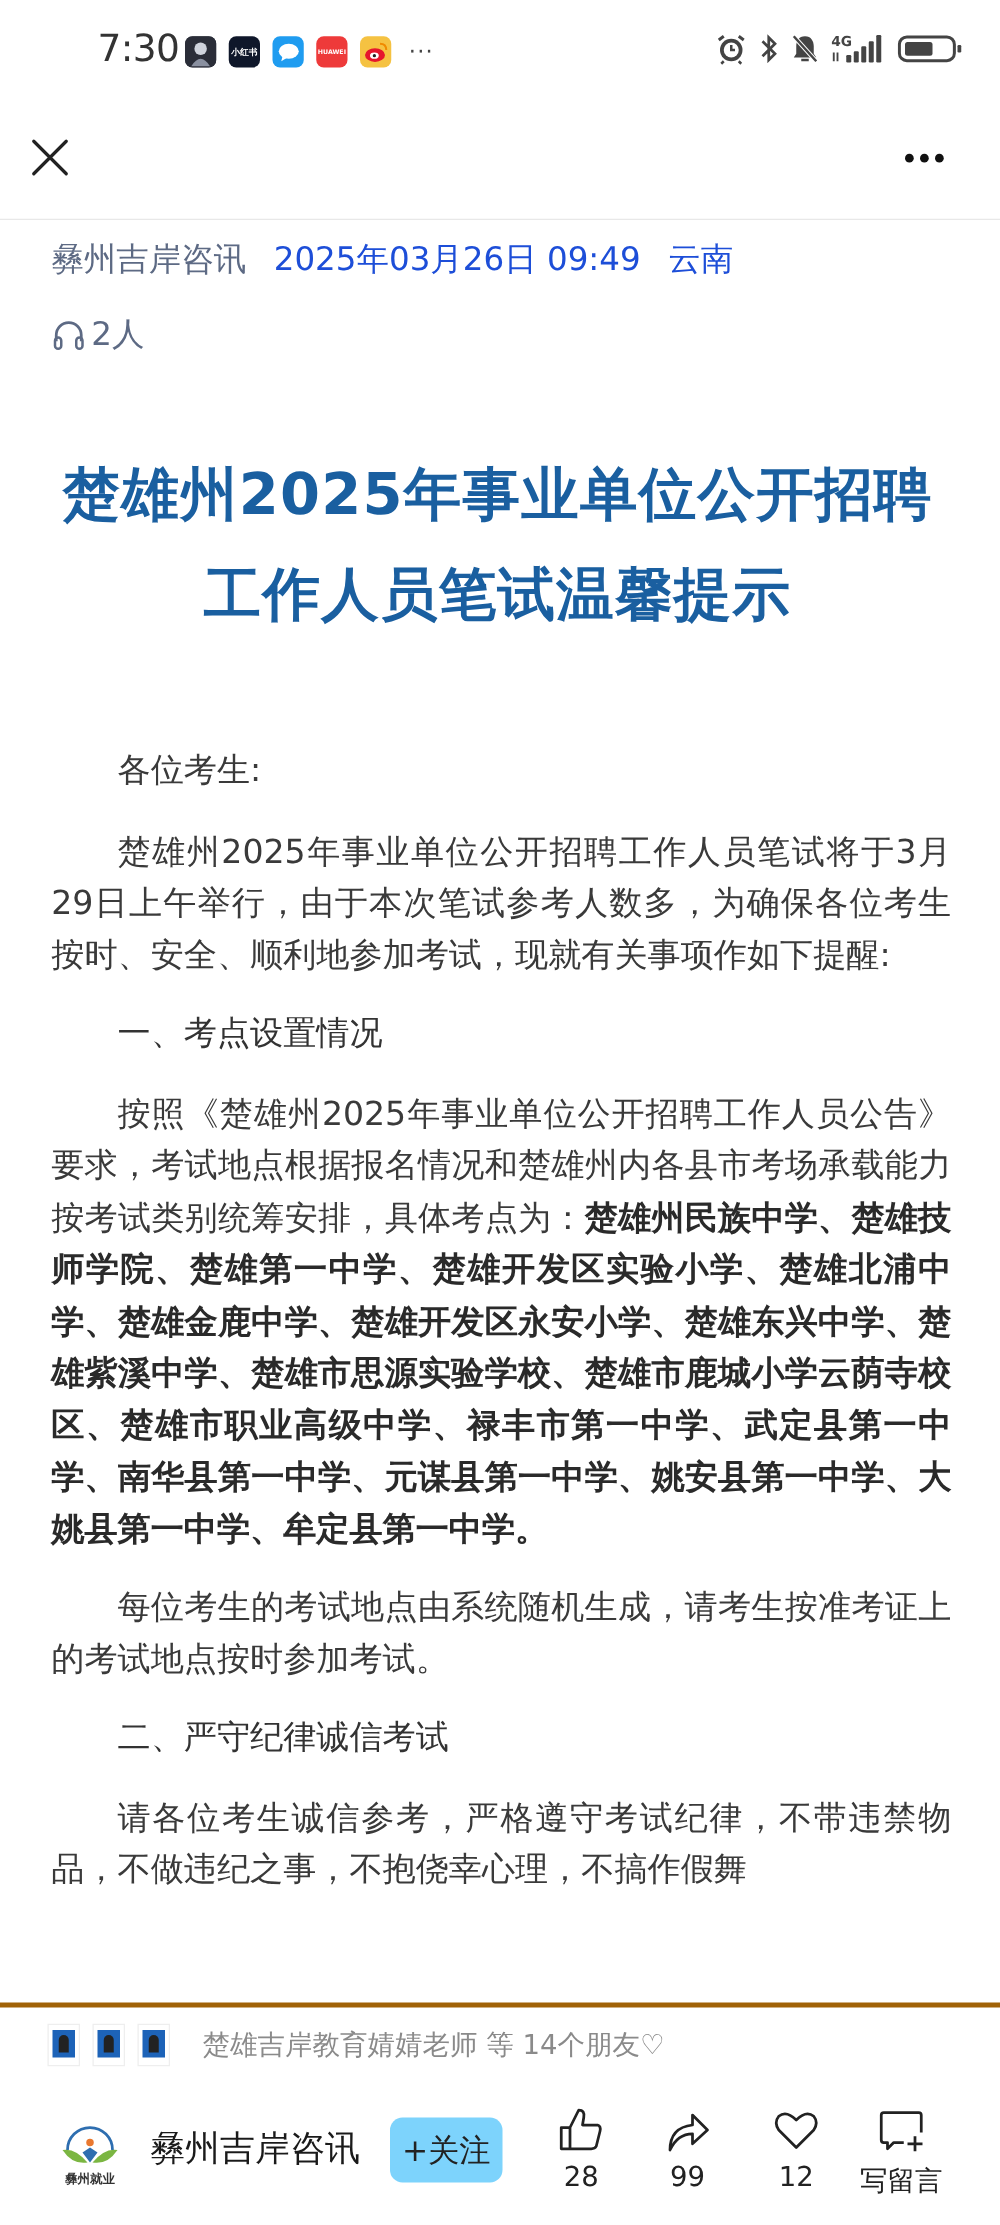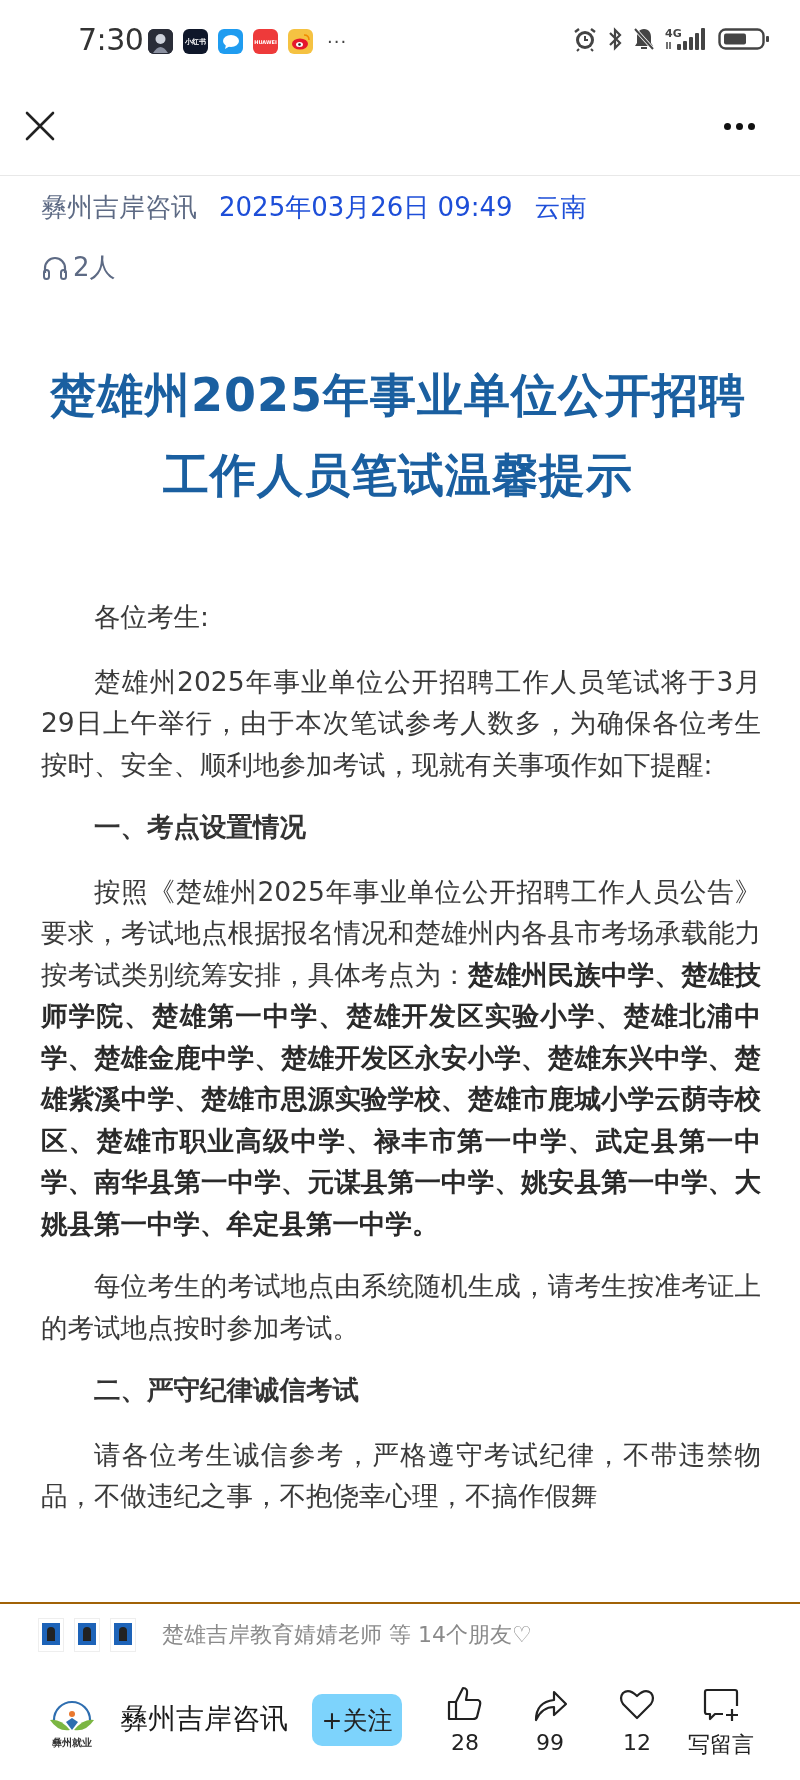--- a/index.html
+++ b/index.html
@@ -30,25 +30,25 @@
   .meta .author { color: #5d6a84; }
   .meta .date, .meta .region { color: #1d4ed8; }
   .listeners { position: absolute; top: 250px; left: 41px; font-size: 26px; color: #5d6a84; display: flex; align-items: center; gap: 4px; }
 
   
   .article-title { position: absolute; top: 355px; left: 0; width: 796px; text-align: center; color: #1a5fa0; font-weight: bold; font-size: 46px; line-height: 80px; letter-spacing: 1px; }
 
   
   .article-body { position: absolute; top: 596px; left: 41px; width: 720px; font-size: 26.5px; color: #3a3a3a; line-height: 41.5px; }
   .article-body p { text-indent: 2em; margin-bottom: 21px; text-align: justify; }
-  .article-body p.heading { font-weight: bold; color: #333; margin-bottom: 23px; }
+  .article-body p.heading { font-weight: normal; color: #333; margin-bottom: 23px; }
   .article-body b { font-weight: bold; color: #2a2a2a; }
 
   
-  .friends-bar { position: absolute; top: 1602px; left: 0; width: 800px; height: 64px; border-top: 2px solid #a16207; background: #fff; display: flex; align-items: center; padding-left: 38px; }
+  .friends-bar { position: absolute; top: 1602px; left: 0; width: 800px; height: 64px; border-top: 4px solid #a16207; background: #fff; display: flex; align-items: center; padding-left: 38px; }
   .friend-avatars { display: flex; gap: 10px; margin-right: 26px; }
   .friend-avatar { width: 26px; height: 34px; background: #fff; border: 1px solid #eee; position: relative; overflow: hidden; }
   .friend-avatar::before { content: ""; position: absolute; left: 3px; top: 4px; width: 18px; height: 22px; background: #1d63b8; }
   .friend-avatar::after { content: ""; position: absolute; left: 8px; top: 8px; width: 8px; height: 14px; background: #222; border-radius: 4px 4px 0 0; }
   .friends-text { font-size: 22px; color: #8a8a8a; }
 
   
   .bottom-bar { position: absolute; top: 1666px; left: 0; width: 800px; height: 114px; background: #fff; }
   .acct-logo { position: absolute; left: 44px; top: 28px; width: 56px; height: 60px; }
   .acct-name { position: absolute; left: 120px; top: 34px; font-size: 28px; color: #1a1a1a; }

